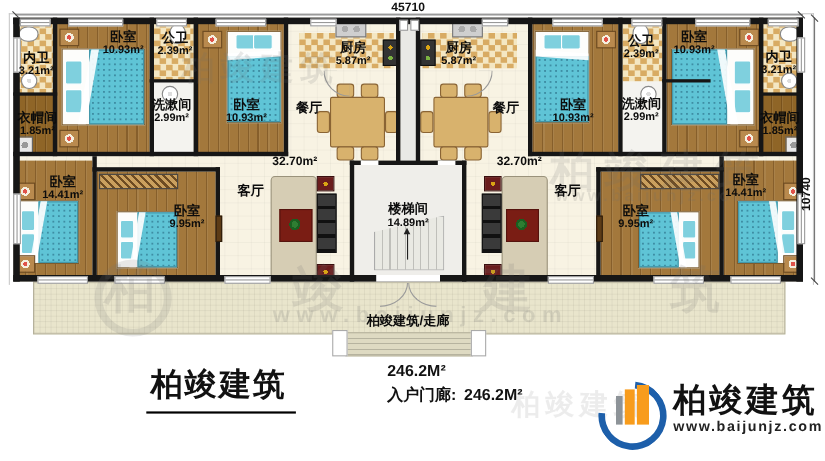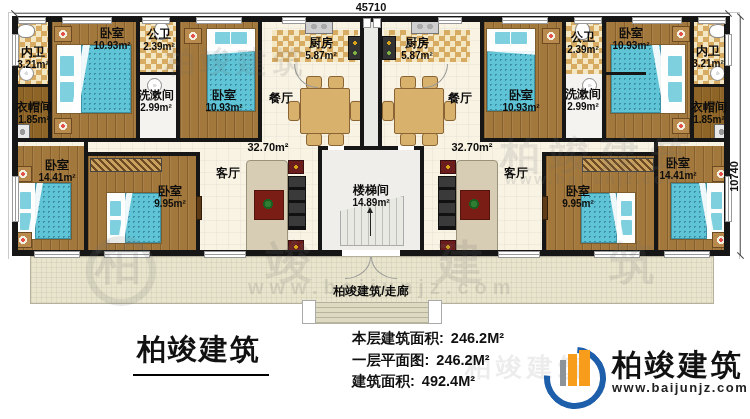--- a/index.html
+++ b/index.html
@@ -413,30 +413,25 @@
     <div class="tick" style="left:736px;top:255px;"></div>
     <div class="dimtext" style="left:707px;top:170px;width:54px;height:13px;transform:rotate(-90deg);">10740</div>
   </div>
 
   <div class="titleblock">
     <span class="t1">柏竣建筑</span>
   </div>
 
   <div class="stats">
     <div class="row">
-      <span>本层建筑面积:</span>
       <span>246.2M²</span>
     </div>
     <div class="row">
-      <span>一层平面图:</span>
+      <span>入户门廊:</span>
       <span>246.2M²</span>
-    </div>
-    <div class="row">
-      <span>建筑面积:</span>
-      <span>492.4M²</span>
     </div>
   </div>
 
   <div class="logo">
     <div class="logo-icon">
       <div class="logo-swoosh"></div>
       <div class="logo-bar" style="left:17px;top:18px;width:6px;height:26px;background:#8d9398;"></div>
       <div class="logo-bar" style="left:25px;top:12px;width:9px;height:32px;background:#f89c1c;"></div>
       <div class="logo-bar" style="left:36px;top:8px;width:11px;height:36px;background:#f89c1c;"></div>
     </div>

